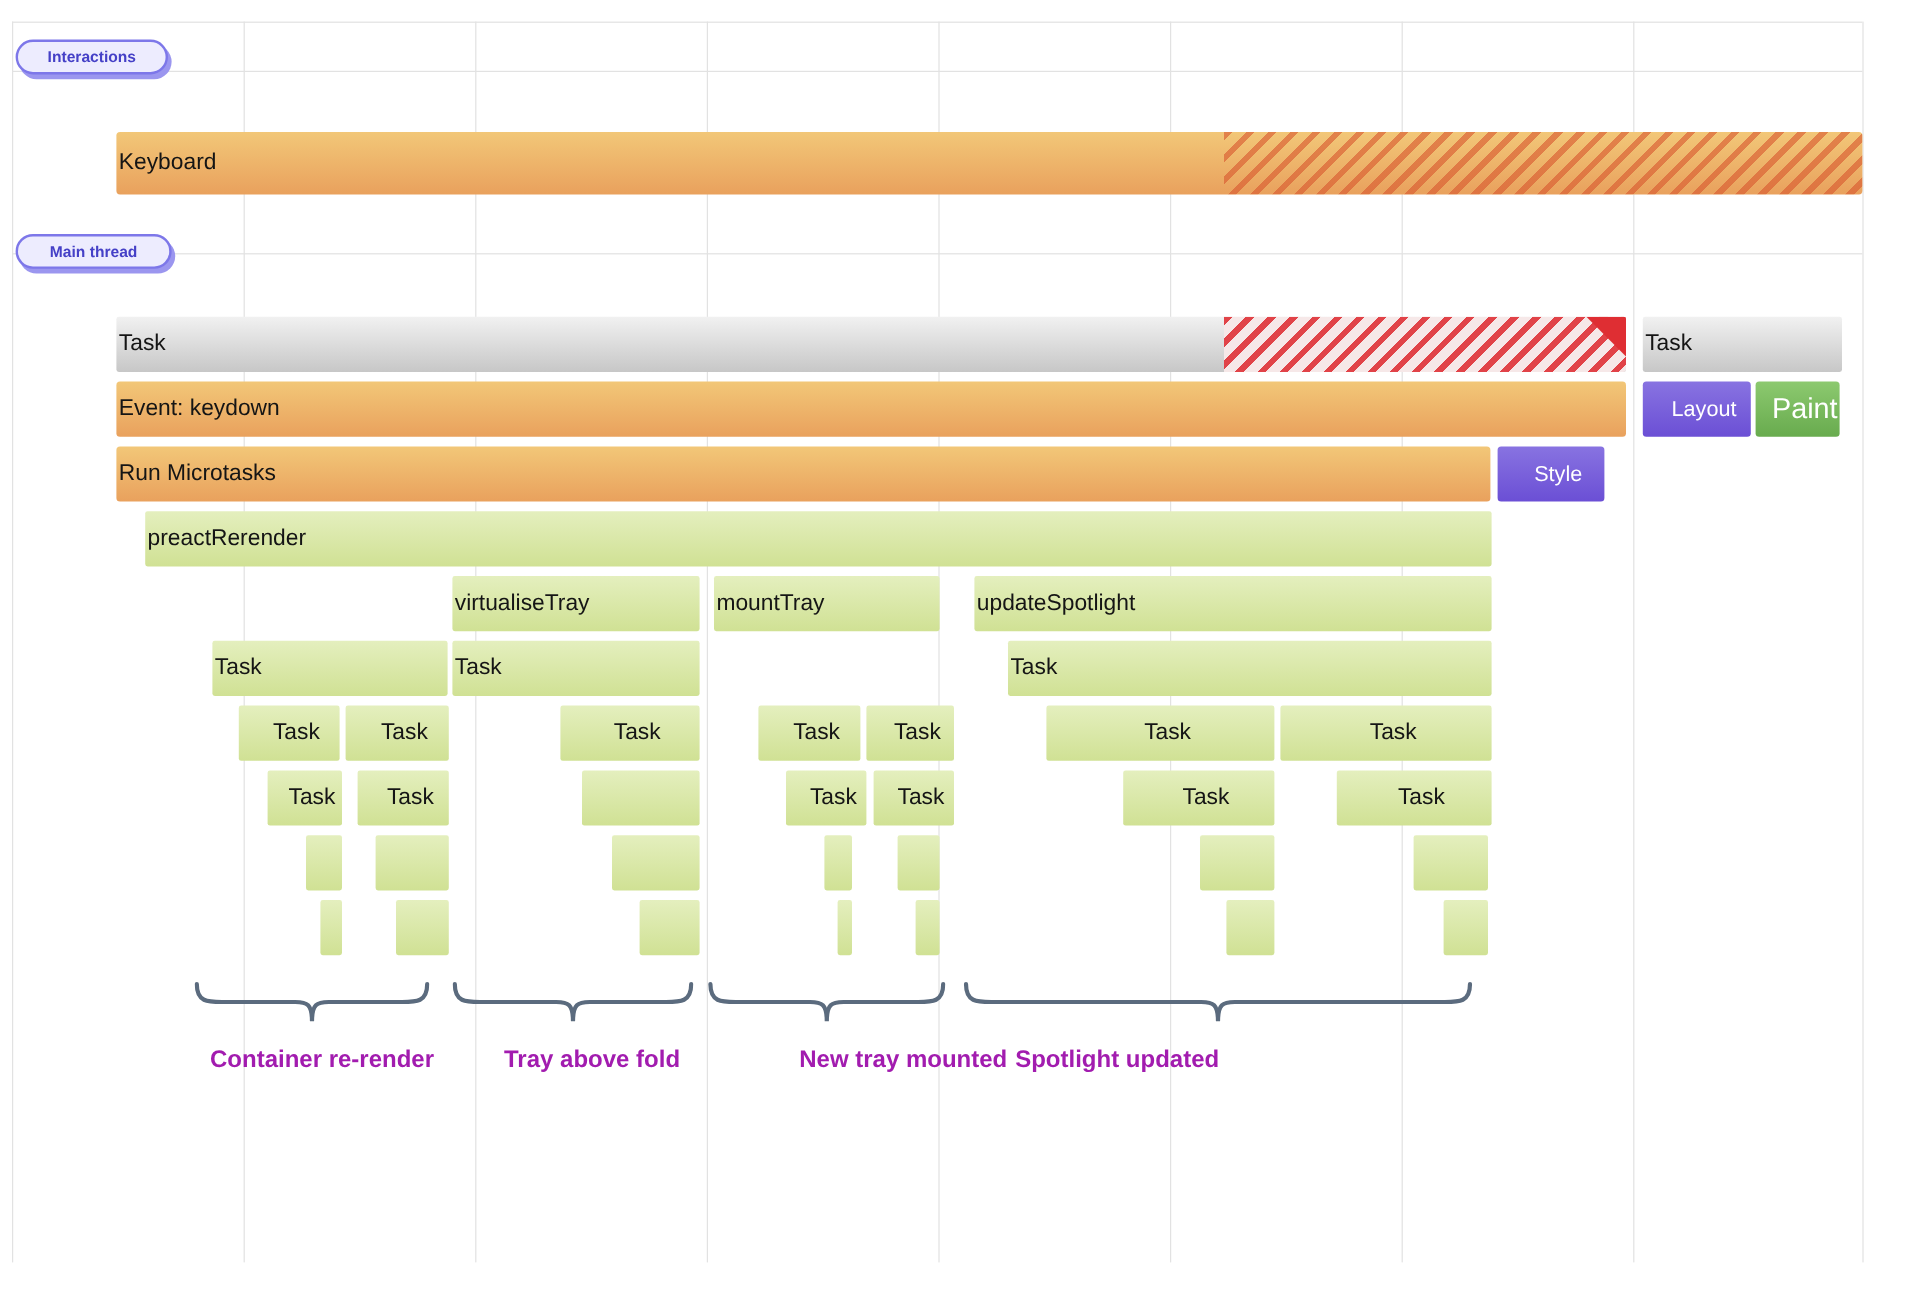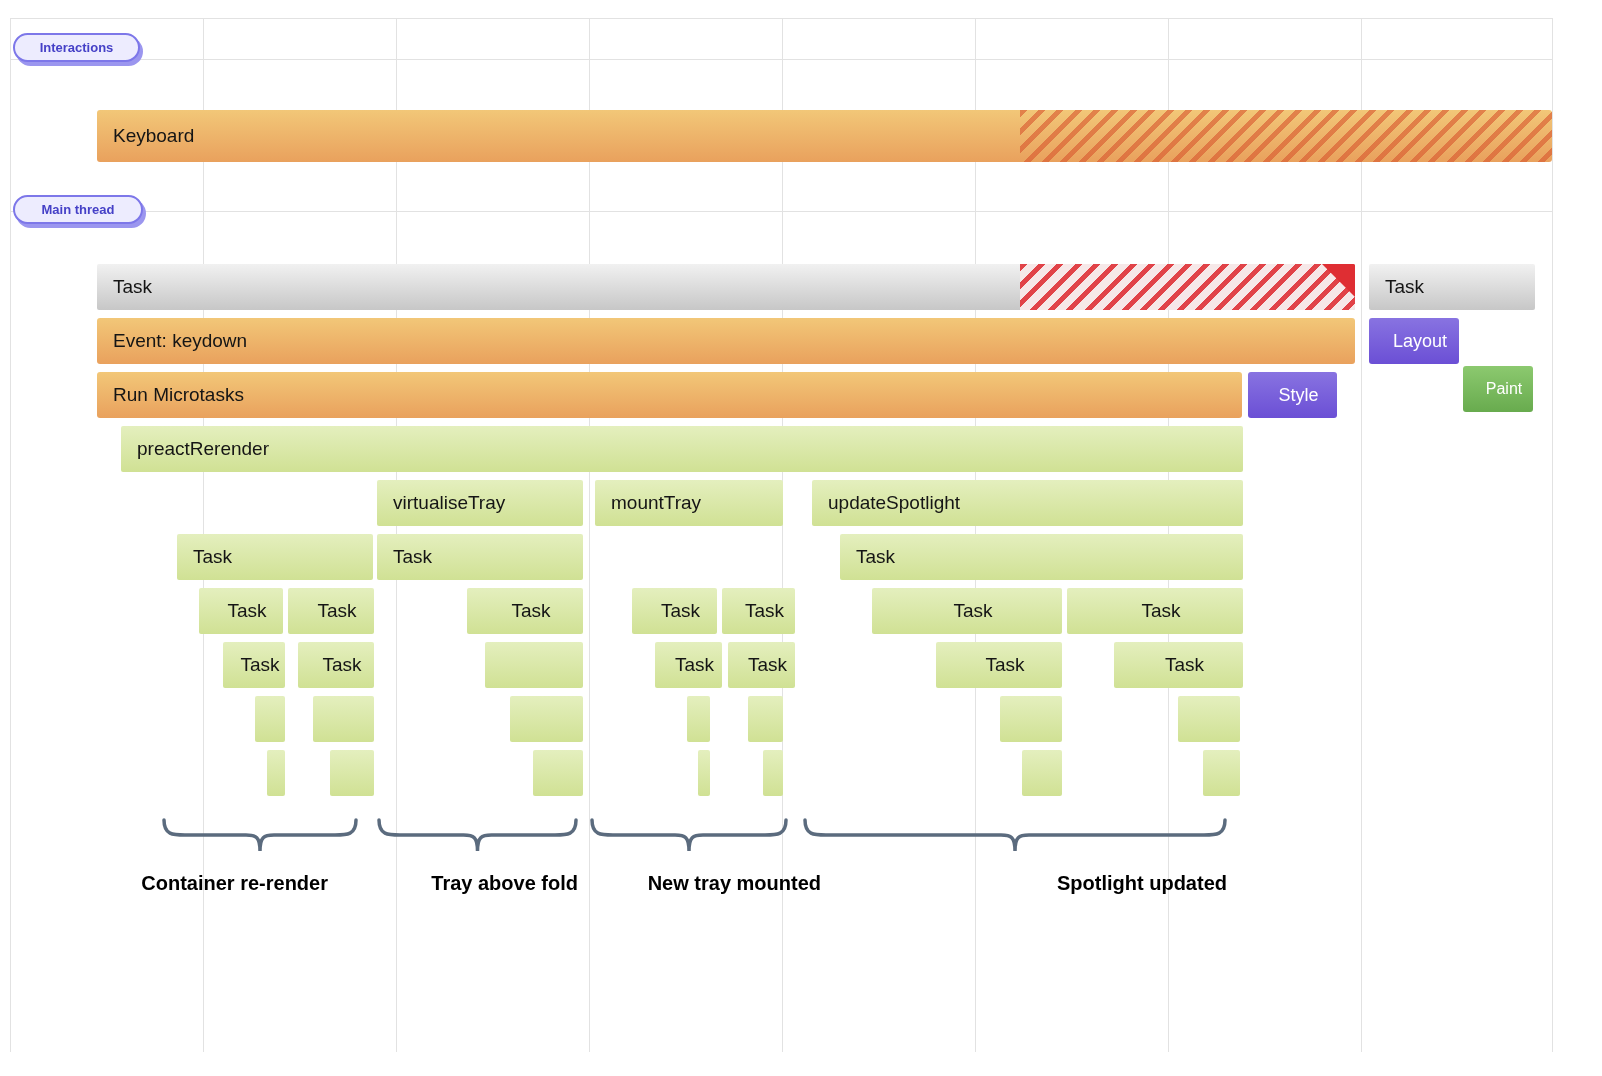--- a/index.html
+++ b/index.html
@@ -4,39 +4,39 @@
 <style>
   html,body{margin:0;padding:0;background:#fff;}
   #canvas{
     position:relative;width:1602px;height:1076px;background:#fff;overflow:hidden;
     font-family:"Liberation Sans","DejaVu Sans",sans-serif;
   }
   .gridline-v{position:absolute;width:1px;background:#e2e2e2;}
   .gridline-h{position:absolute;height:1px;background:#e2e2e2;}
   .bar{position:absolute;overflow:hidden;white-space:nowrap;box-sizing:border-box;
        font-size:19px;color:#151515;}
-  .bar .lbl{position:relative;z-index:3;display:block;padding-left:16px;}
+  .bar .lbl{position:relative;z-index:3;display:block;padding-left:2px;}
   .bar.center .lbl{padding-left:12px;text-align:center;}
   .kind-event{background:linear-gradient(180deg,#f2c778 0%,#e9a15d 100%);border-radius:3px;}
   .kind-task{background:linear-gradient(180deg,#f1f1f1 0%,#c7c7c7 100%);border-radius:2px;}
   .kind-script{background:linear-gradient(180deg,#e4efbe 0%,#d0e194 100%);border-radius:2px;}
   .kind-style{background:linear-gradient(180deg,#8873e1 0%,#6b4fd5 100%);border-radius:3px;color:#fff;font-size:18px;}
-  .kind-paint{background:linear-gradient(180deg,#8cc96f 0%,#68ab4e 100%);border-radius:3px;color:#fff;font-size:16px;margin-top:48px;}
+  .kind-paint{background:linear-gradient(180deg,#8cc96f 0%,#68ab4e 100%);border-radius:3px;color:#fff;font-size:24px;}
   .hatch{position:absolute;top:0;bottom:0;right:0;z-index:1;}
   .hatch-orange{background:repeating-linear-gradient(135deg,rgba(216,88,47,.62) 0 5px,rgba(0,0,0,0) 5px 13px);}
   .hatch-red{background:#f6e8e8 repeating-linear-gradient(135deg,rgba(222,44,50,.88) 0 5px,rgba(0,0,0,0) 5px 13px);}
   .corner-triangle{position:absolute;right:0;top:0;width:0;height:0;z-index:2;
     border-top:33px solid #df2e33;border-left:33px solid transparent;}
   .pill{position:absolute;height:29px;border:2px solid #7d77e9;border-radius:16px;
     background:#edecfe;color:#4540c7;font-size:13px;font-weight:bold;
     display:flex;align-items:center;justify-content:center;
     box-shadow:3px 4px 0 #9b96ef;z-index:5;box-sizing:border-box;}
   .brace-svg{position:absolute;z-index:4;}
-  .annotation-label{position:absolute;font-size:20px;font-weight:600;color:#000000;
-    text-align:right;white-space:nowrap;}
+  .annotation-label{position:absolute;font-size:20px;font-weight:600;color:#a21caf;
+    text-align:left;white-space:nowrap;margin-left:43px;}
 </style>
 </head>
 <body>
 
 <div id="canvas">
   <div class="pill" style="left:13px;top:33px;width:127px;">
     <span>Interactions</span>
   </div>
   <div class="pill" style="left:13px;top:195px;width:130px;">
     <span>Main thread</span>

